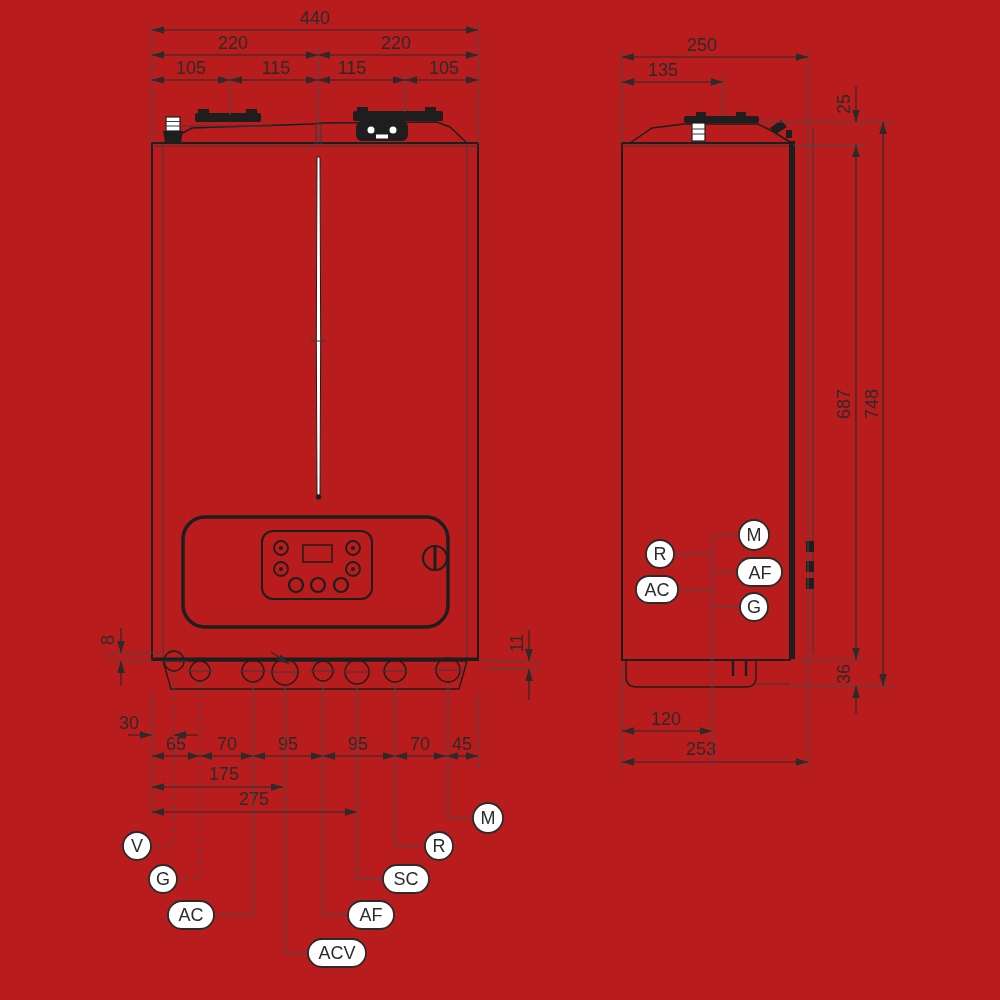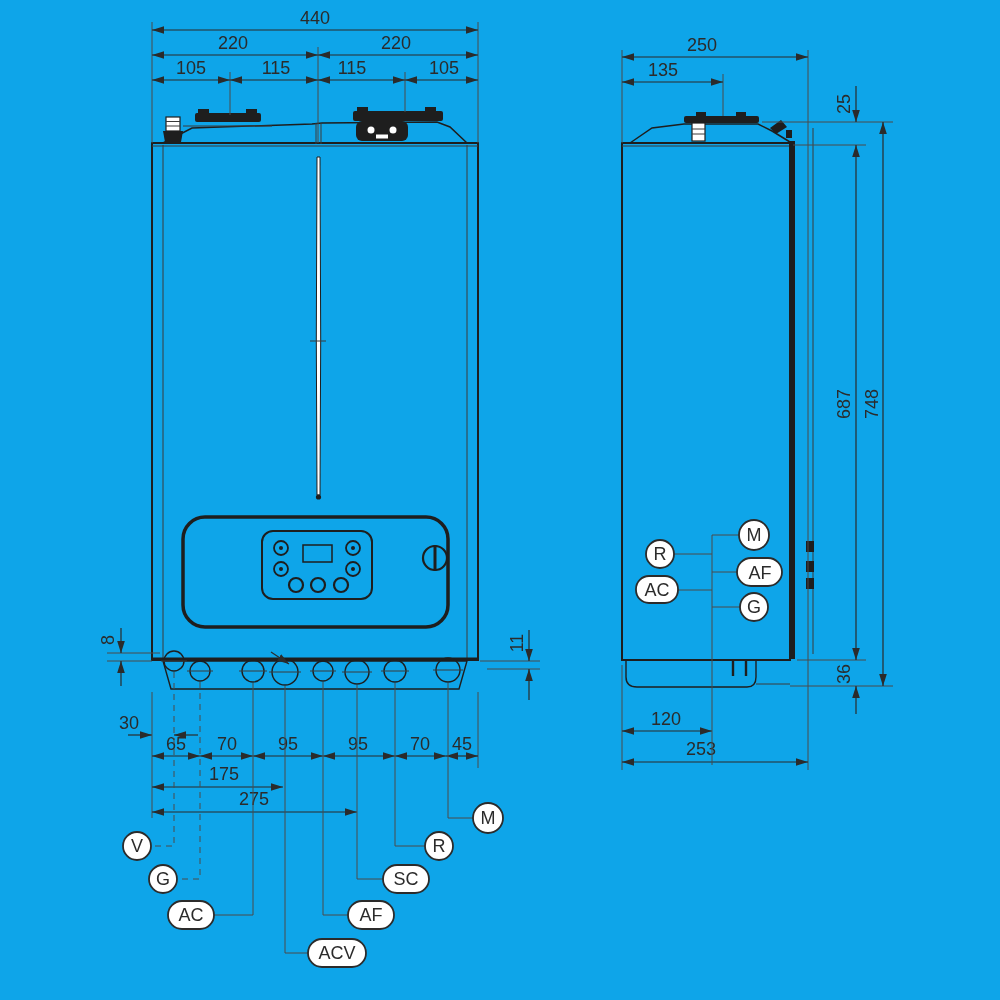--- a/index.html
+++ b/index.html
@@ -1,17 +1,17 @@
 <!DOCTYPE html>
 <html><head>
 <meta charset="utf-8">
 <style>
   html,body{margin:0;padding:0;background:#ffffff;}
   #canvas{
-    position:relative;width:1000px;height:1000px;background:#0ea5e9;
+    position:relative;width:1000px;height:1000px;background:#b91c1c;
     font-family:"Liberation Sans", sans-serif;
   }
   svg text{
     font-family:"Liberation Sans", sans-serif;
     font-size:18px;
     fill:#2b2b2b;
   }
   .body-line{stroke:#1e1e1e;fill:none;}
   .thin{stroke:#3a3a3a;stroke-width:1;fill:none;}
   .dim{stroke:#2b2b2b;stroke-width:1.2;fill:none;}

